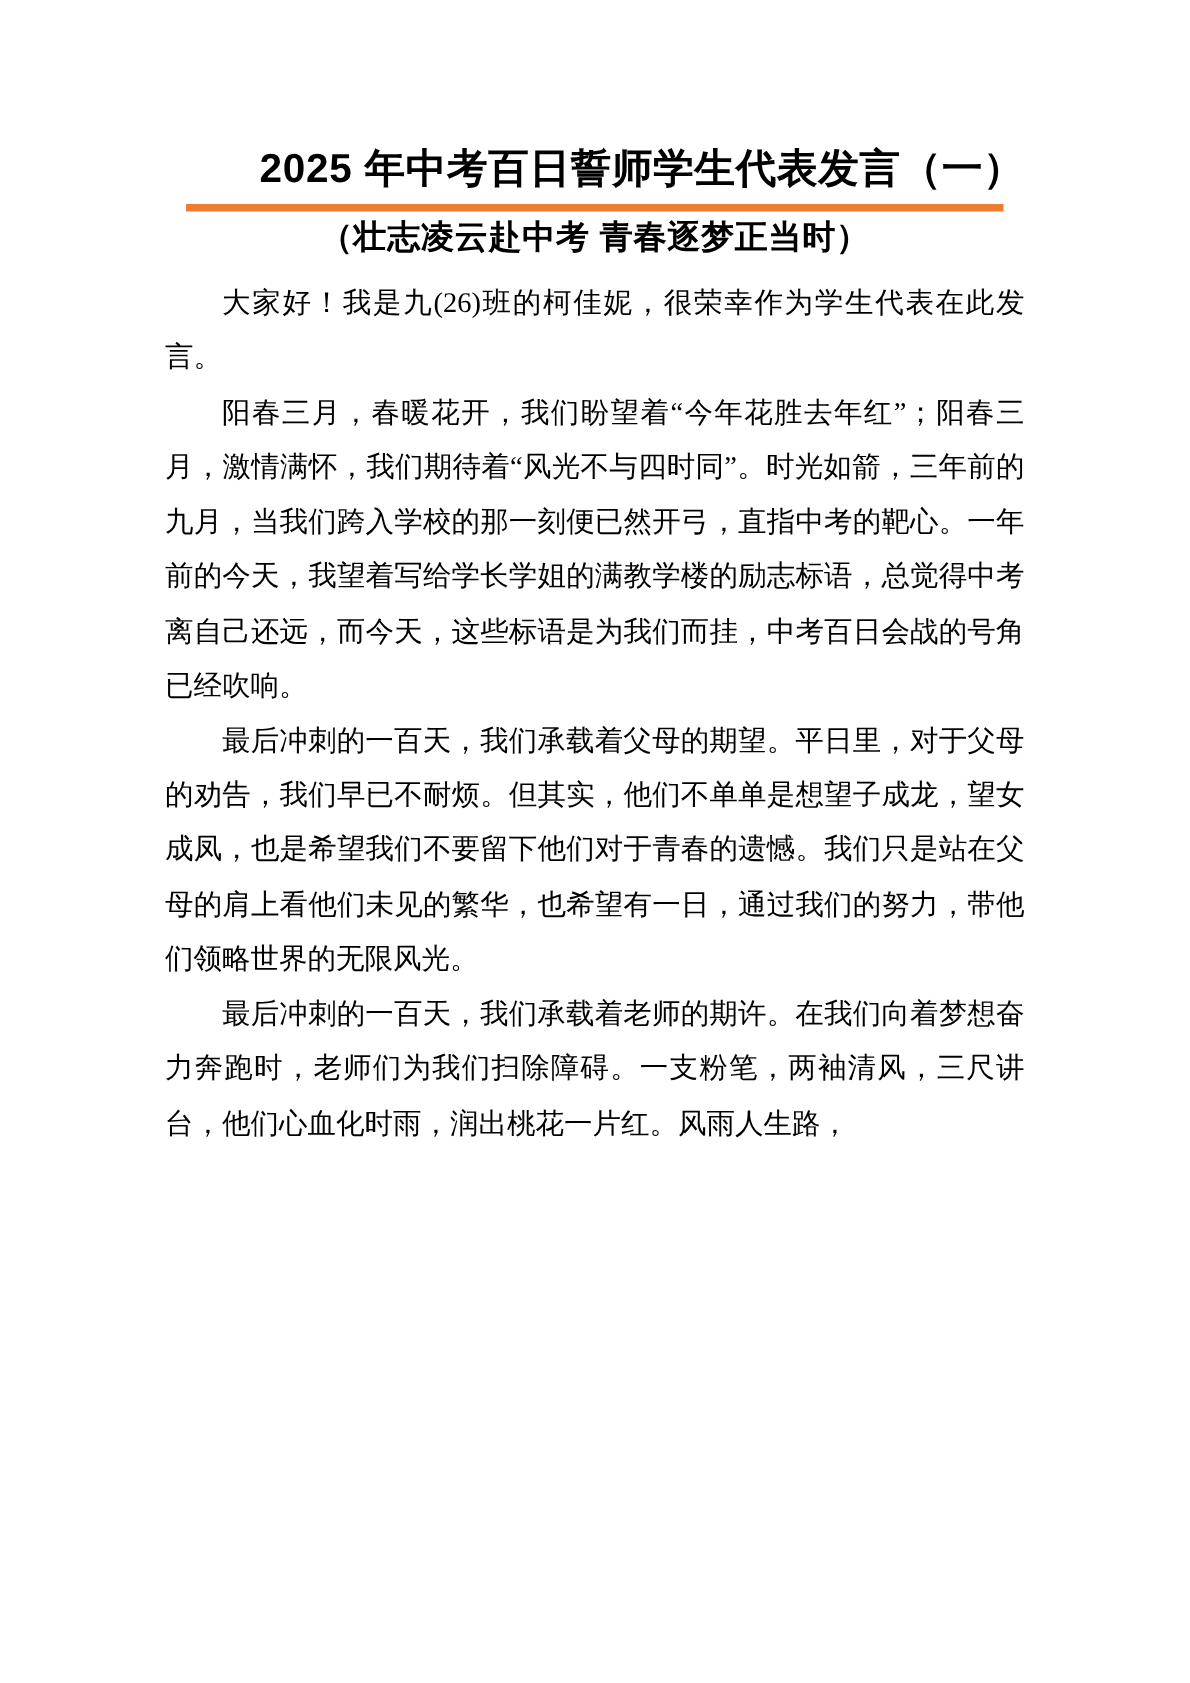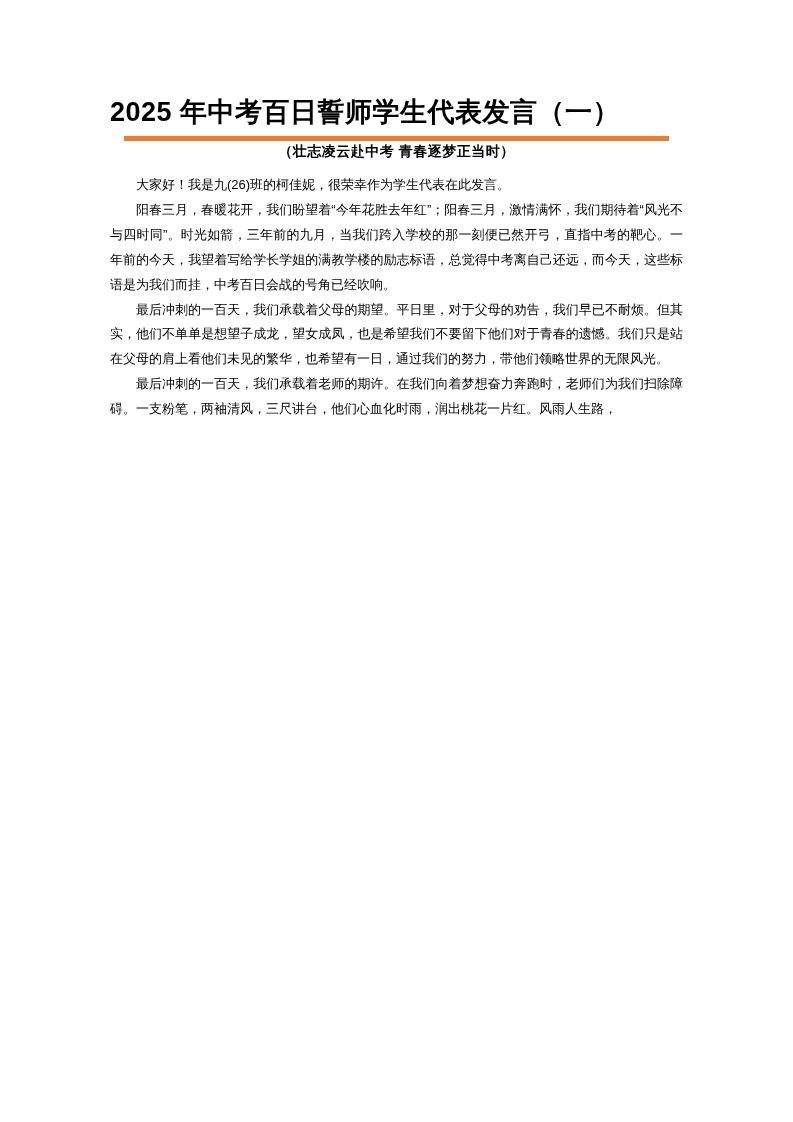--- a/index.html
+++ b/index.html
@@ -21,51 +21,52 @@
     top: 0;
     width: 793px;
     height: 1122px;
     box-sizing: border-box;
     padding: 96px 110px 40px 110px;
   }
   .doc-title {
     font-size: 27px;
     font-weight: bold;
     letter-spacing: 0.5px;
-    text-align: left;
+    text-align: right;
     line-height: 1.25;
     margin: 0 0 6px 0;
     white-space: nowrap;
   }
   .rule {
     height: 5px;
     background: #ED7D31;
     margin: 6px 14px 2px 14px;
   }
   .doc-subtitle {
-    font-size: 14px;
+    font-size: 22px;
     font-weight: bold;
     text-align: center;
     margin: 2px 0 12px 0;
     letter-spacing: 0.5px;
   }
   .salutation {
     font-size: 18.5px;
     line-height: 1.9;
     margin: 0 0 2px 0;
     text-align: justify;
     text-justify: inter-ideograph;
   }
   .para {
-    font-size: 13px;
+    font-size: 19px;
     line-height: 1.92;
     margin: 0;
     text-indent: 2em;
     text-align: justify;
     text-justify: inter-ideograph;
+    font-family: Liberation Serif, serif;
   }
 </style>
 </head>
 <body>
 
 <div class="page">
 
   <h1 class="doc-title">2025 年中考百日誓师学生代表发言（一）</h1>
 
   <div class="rule" style="background: rgb(237, 125, 49);"></div>

